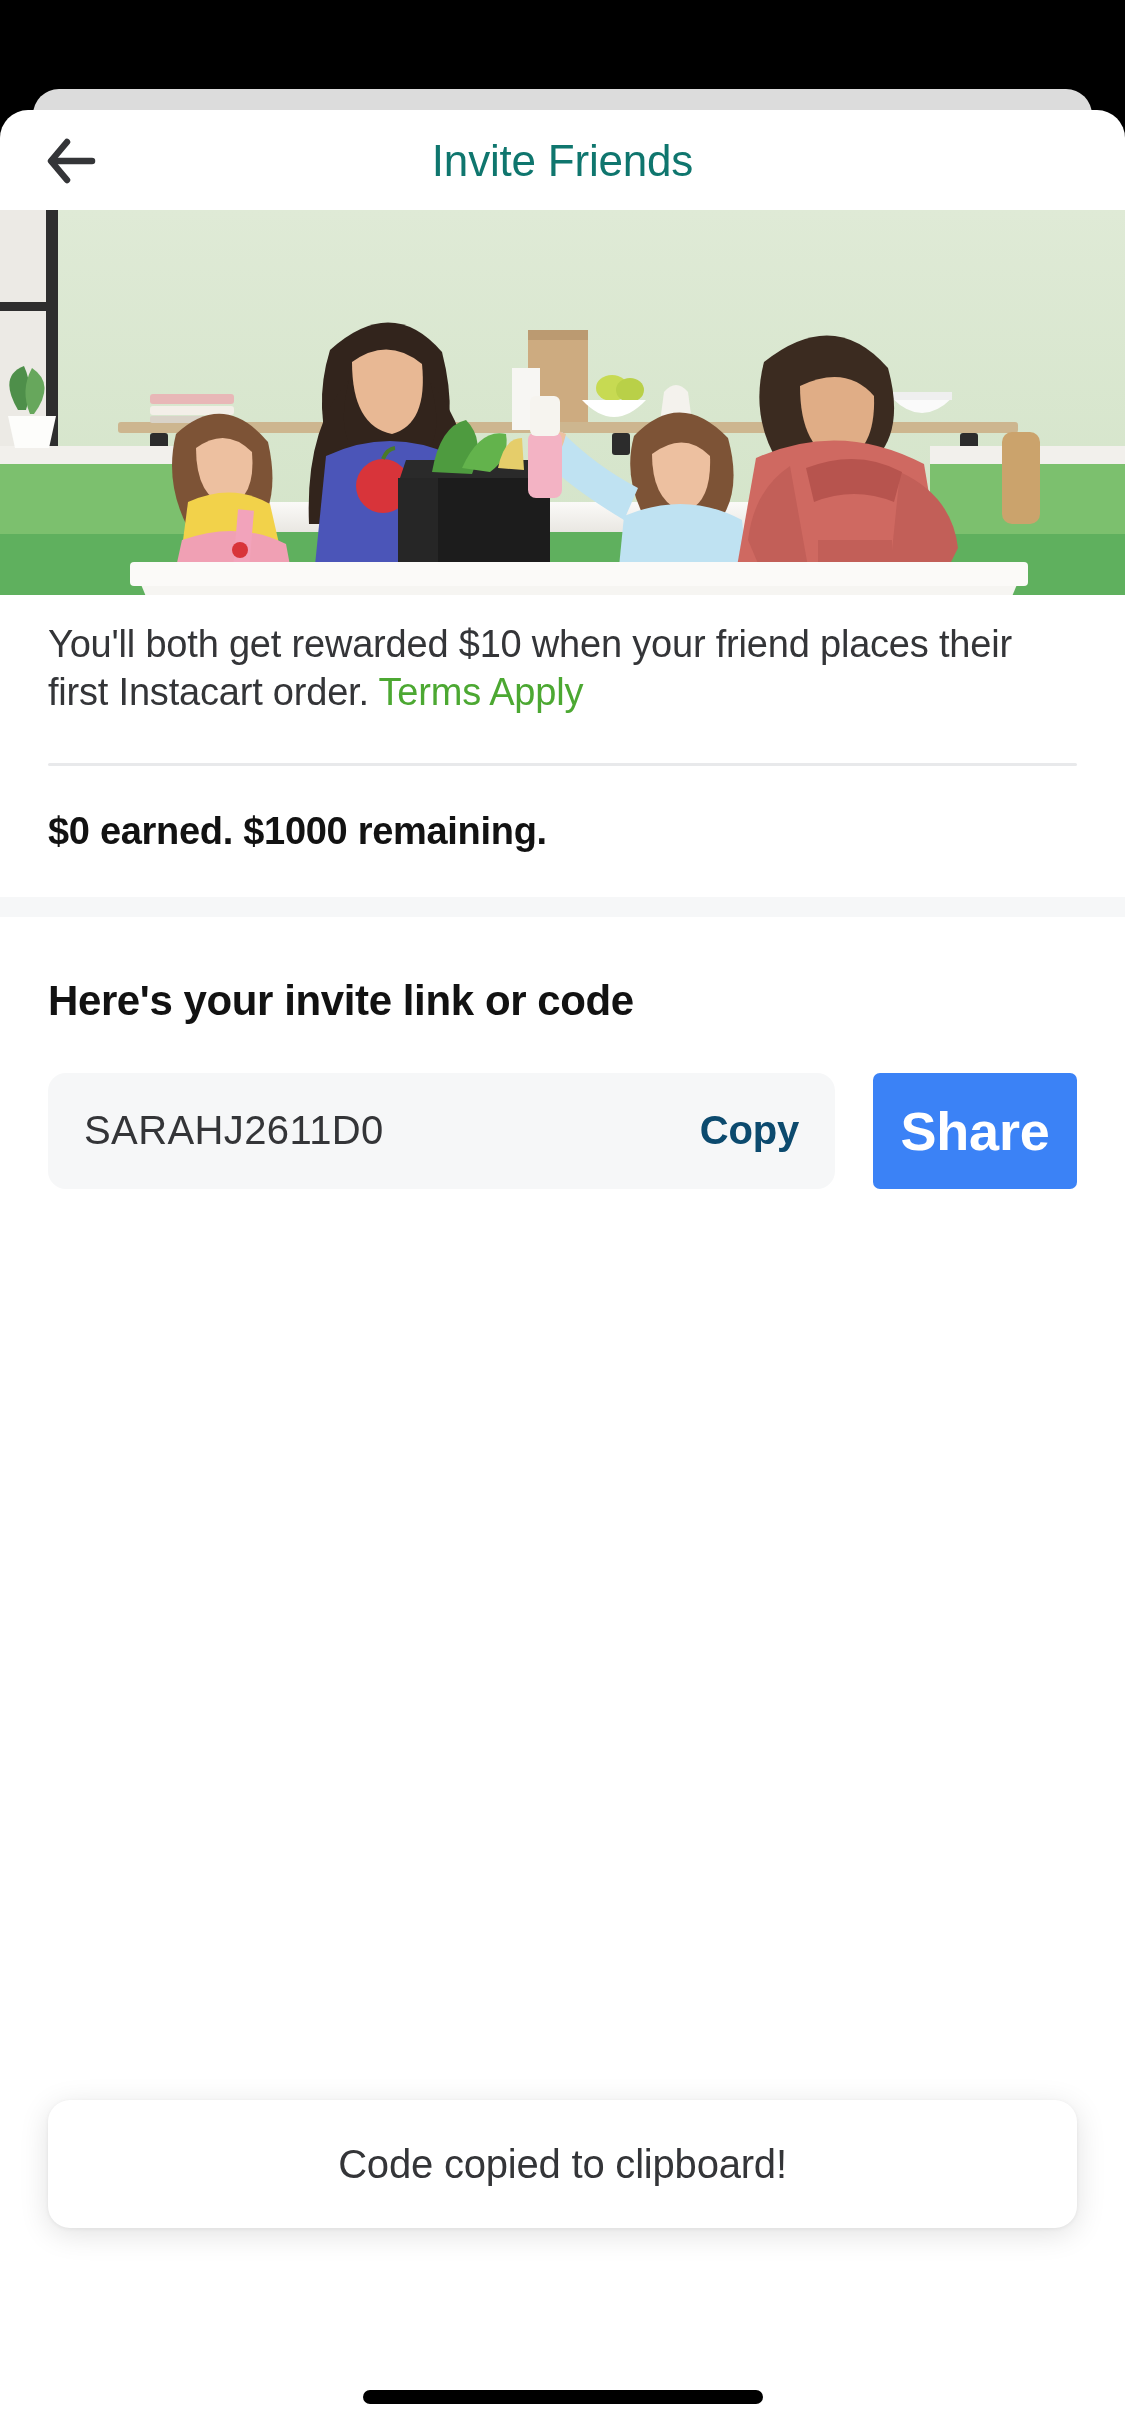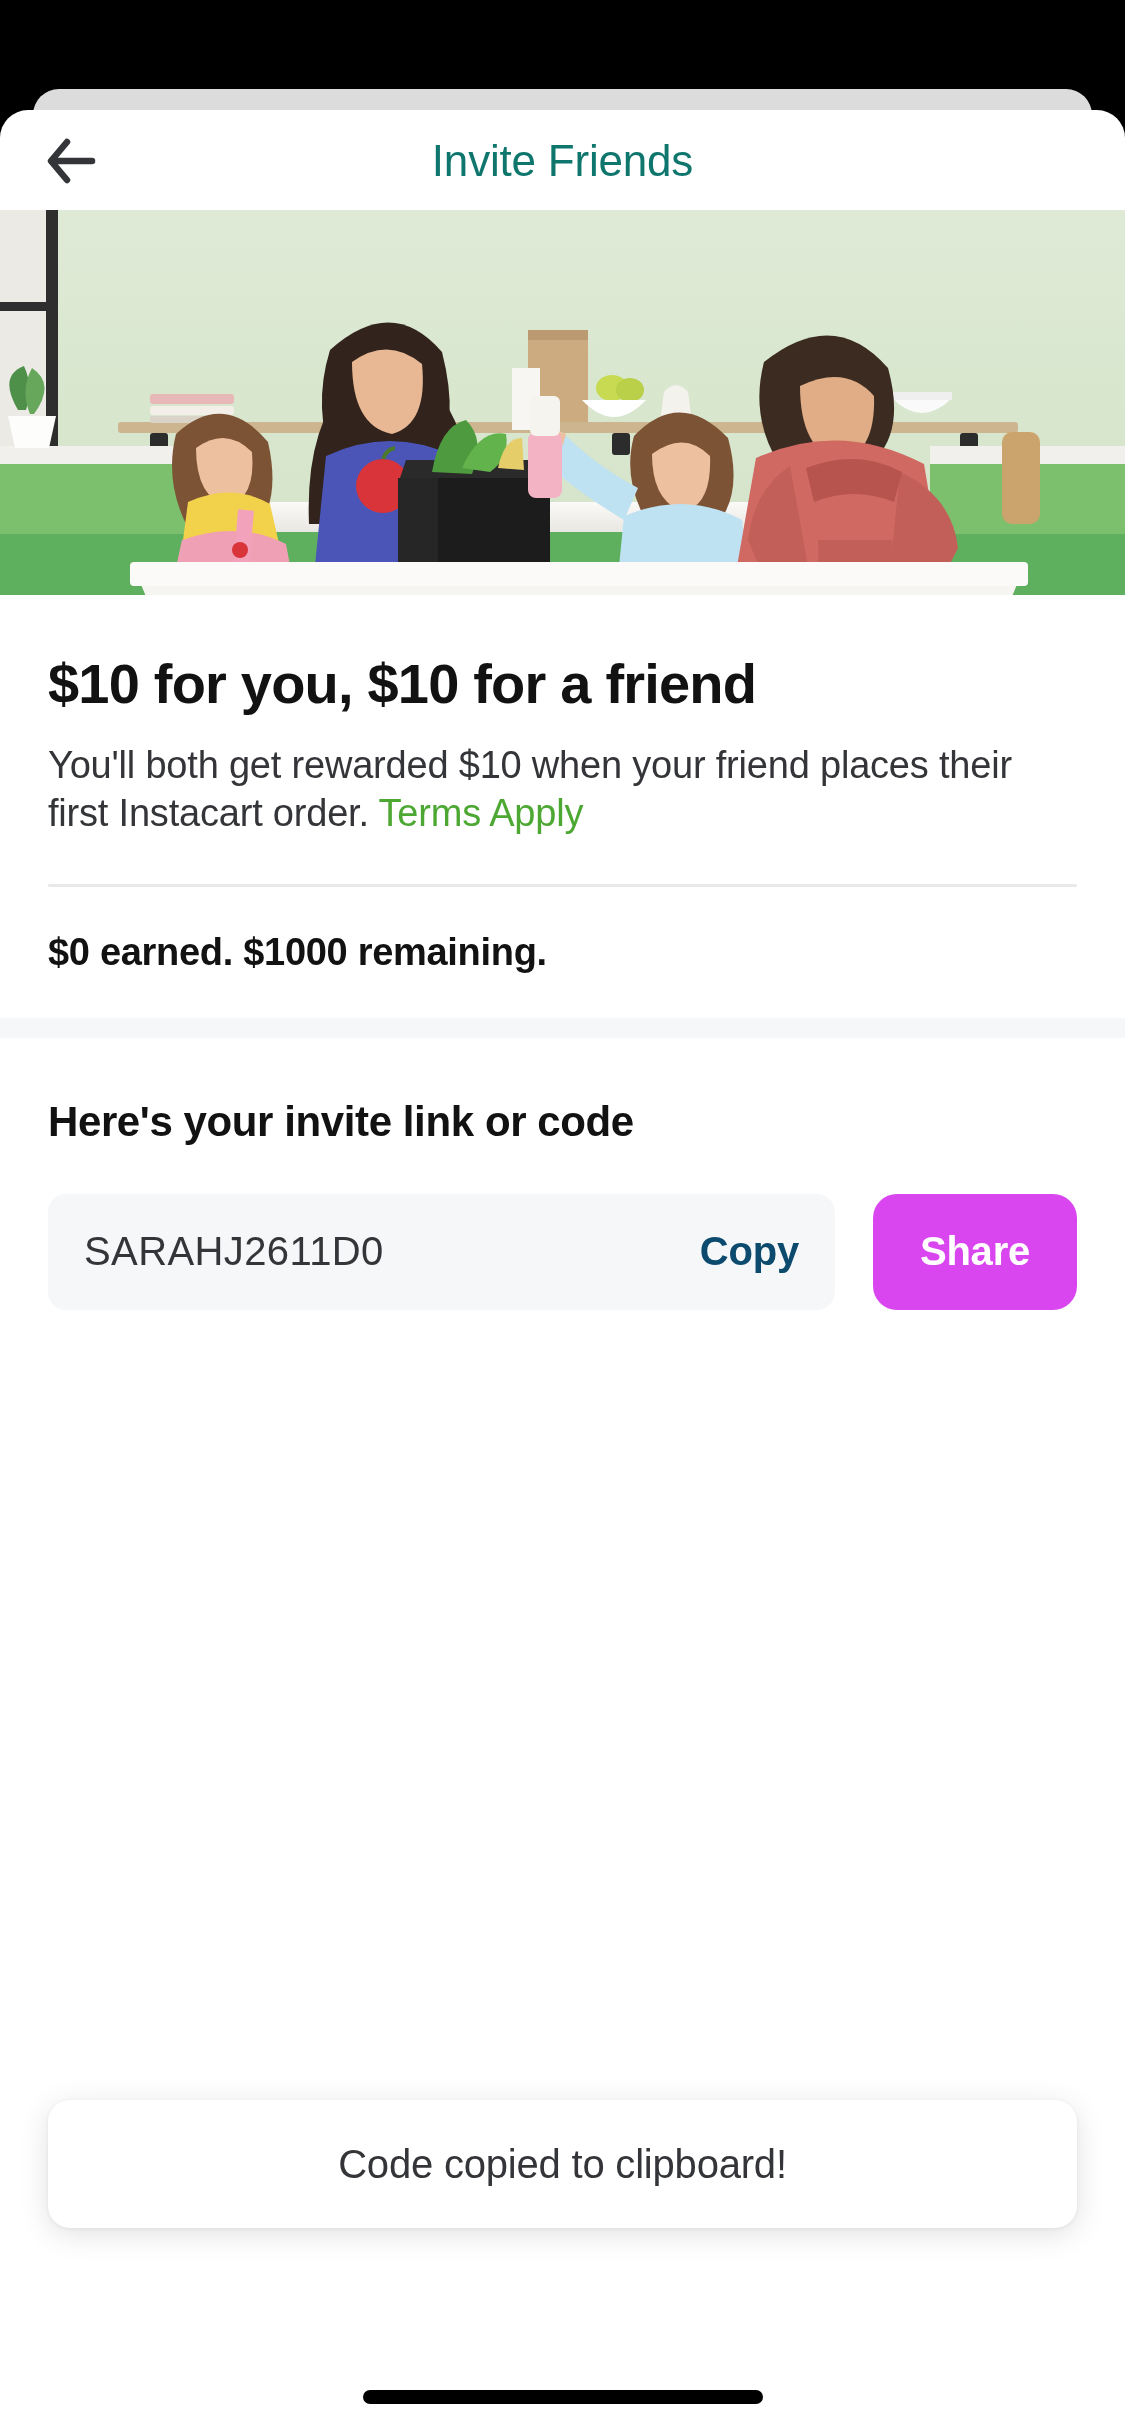--- a/index.html
+++ b/index.html
@@ -142,23 +142,23 @@
   .code-text {
     font-size:40px; font-weight:500; color:#343538;
     letter-spacing:0.4px;
   }
   .copy-btn {
     font-size:40px; font-weight:600; color:#0c4a6e;
     cursor:pointer; letter-spacing:-0.2px;
   }
   .share-btn {
     width:204px; height:116px;
-    background:#d946ef; border-radius:24px;
+    background:#3b82f6; border-radius:7px;
     display:flex; align-items:center; justify-content:center;
-    color:#fff; font-size:40px; font-weight:700;
+    color:#fff; font-size:54px; font-weight:700;
     cursor:pointer; letter-spacing:-0.2px;
     border:none;
   }
 
   
   .toast {
     position:absolute; left:48px; bottom:208px;
     width:1029px; height:128px;
     background:#fff; border-radius:22px;
     display:flex; align-items:center;
@@ -304,21 +304,20 @@
 
         <rect x="1002" y="222" width="38" height="92" rx="10" fill="#cba36c"></rect>
 
         <path d="M140 372 h878 l-14 34 h-850 z" fill="#f6f5f2"></path>
         <rect x="130" y="352" width="898" height="24" rx="4" fill="#fbfaf8"></rect>
         <rect x="300" y="406" width="540" height="14" fill="#4f9f4e"></rect>
       </svg>
     </div>
 
     <div class="content">
-      <div class="headline">$10 for you, $10 for a friend</div>
       <div class="subcopy"><span>You'll both get rewarded $10 when your friend places their first Instacart order. </span><span class="terms-link">Terms Apply</span></div>
       <div class="divider"></div>
       <div class="earned">$0 earned. $1000 remaining.</div>
     </div>
 
     <div class="band"></div>
 
     <div class="content">
       <div class="section-title">Here's your invite link or code</div>
       <div class="code-row">

